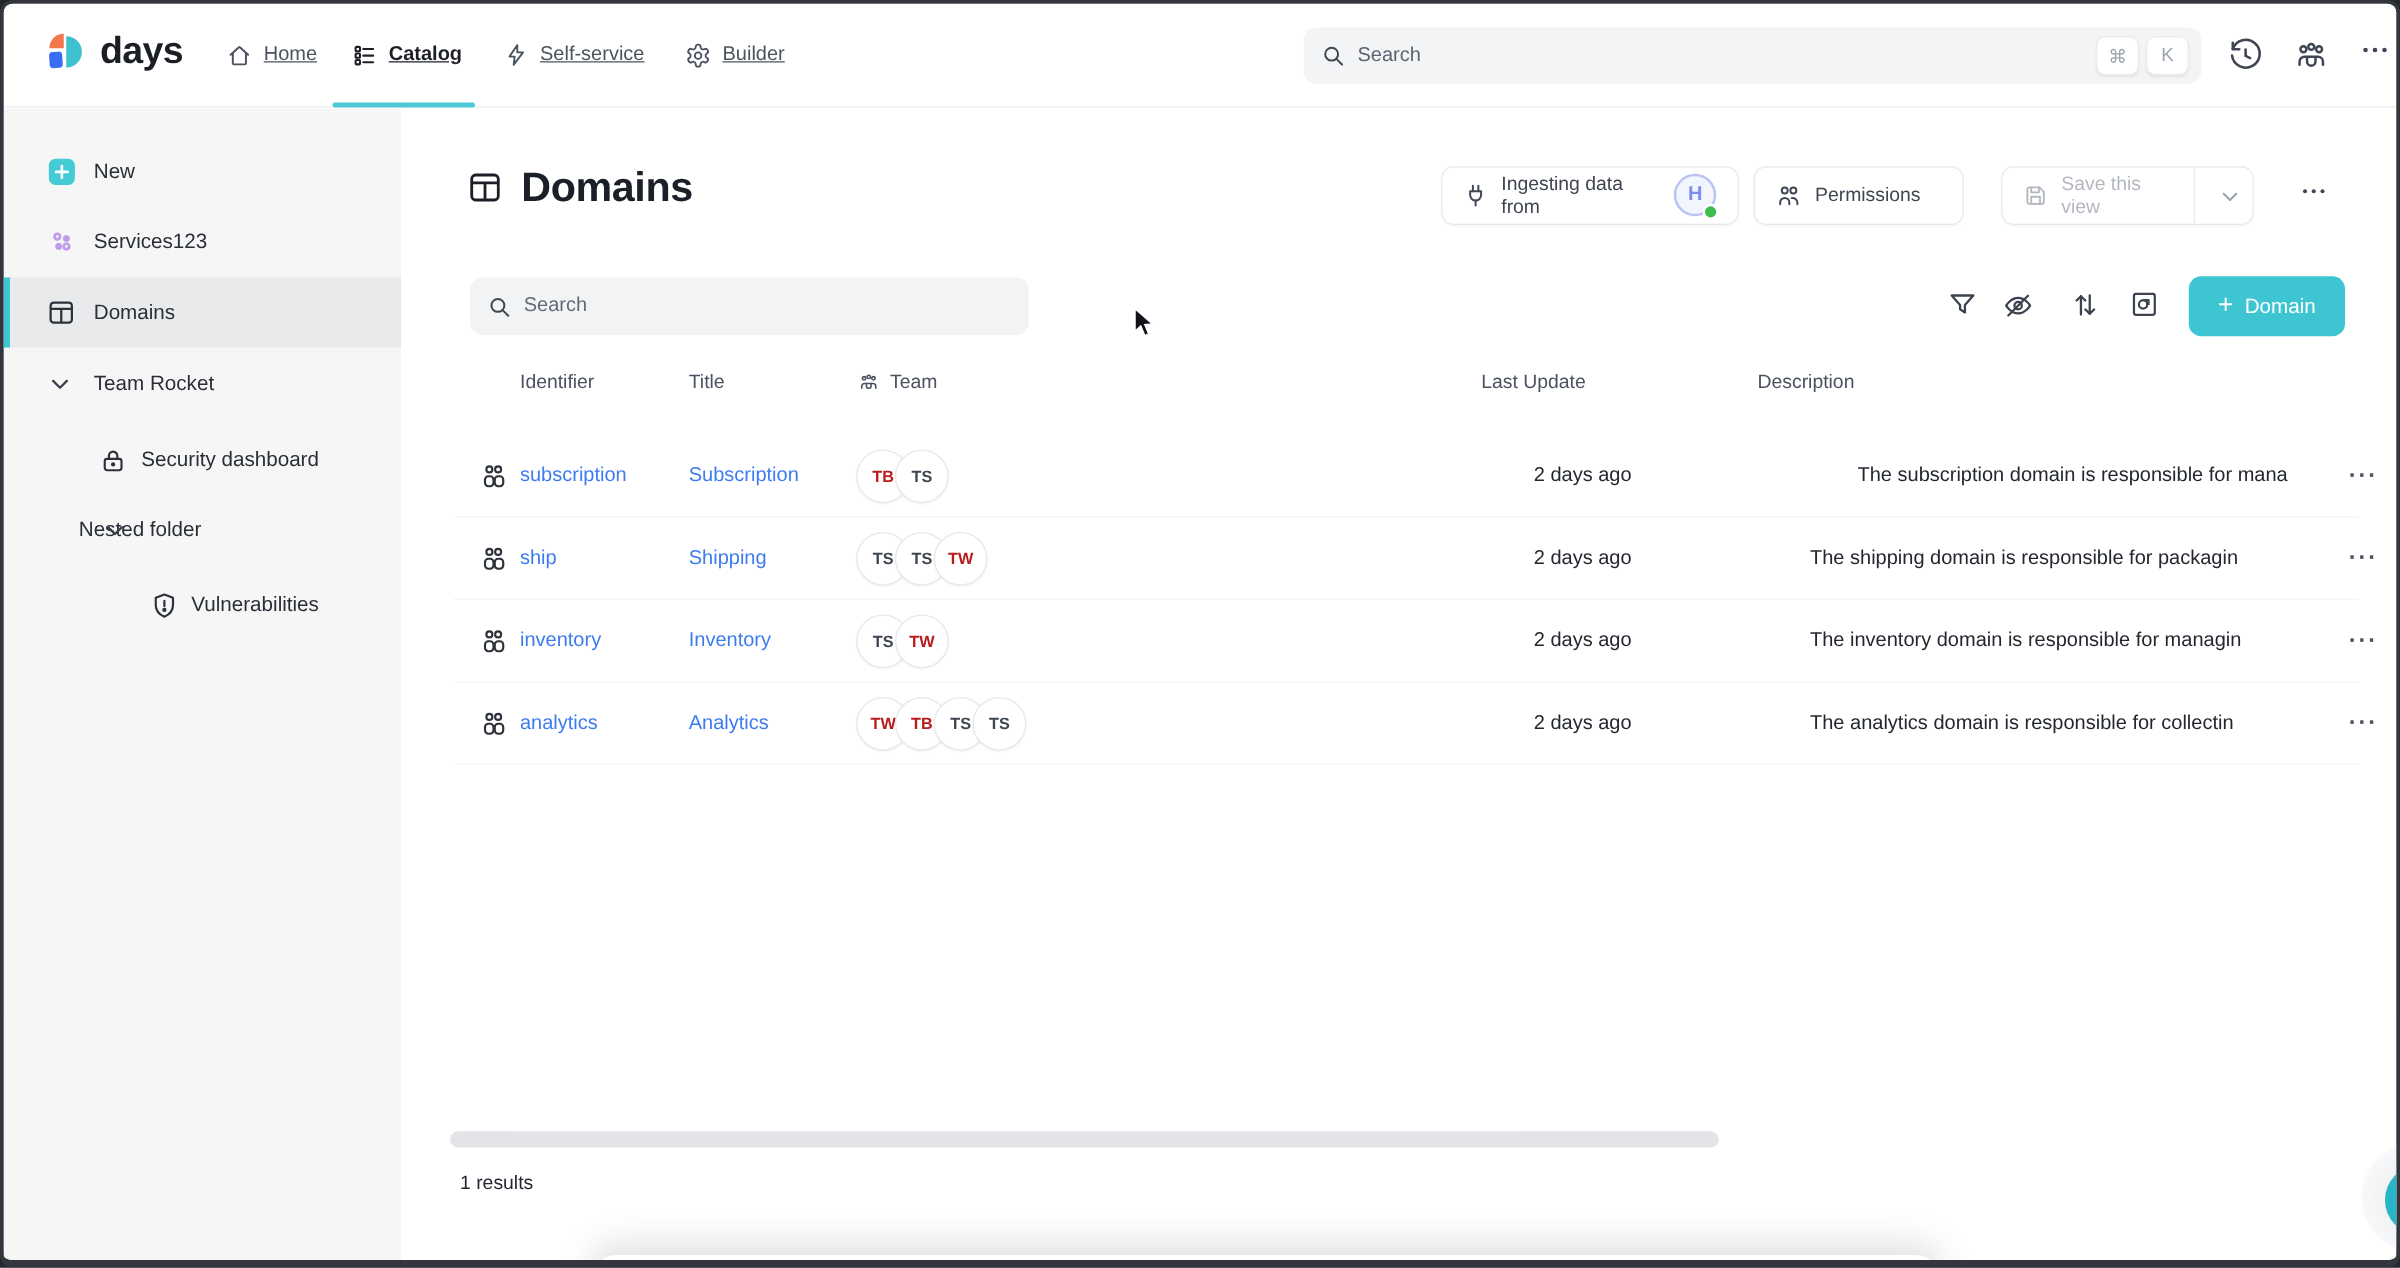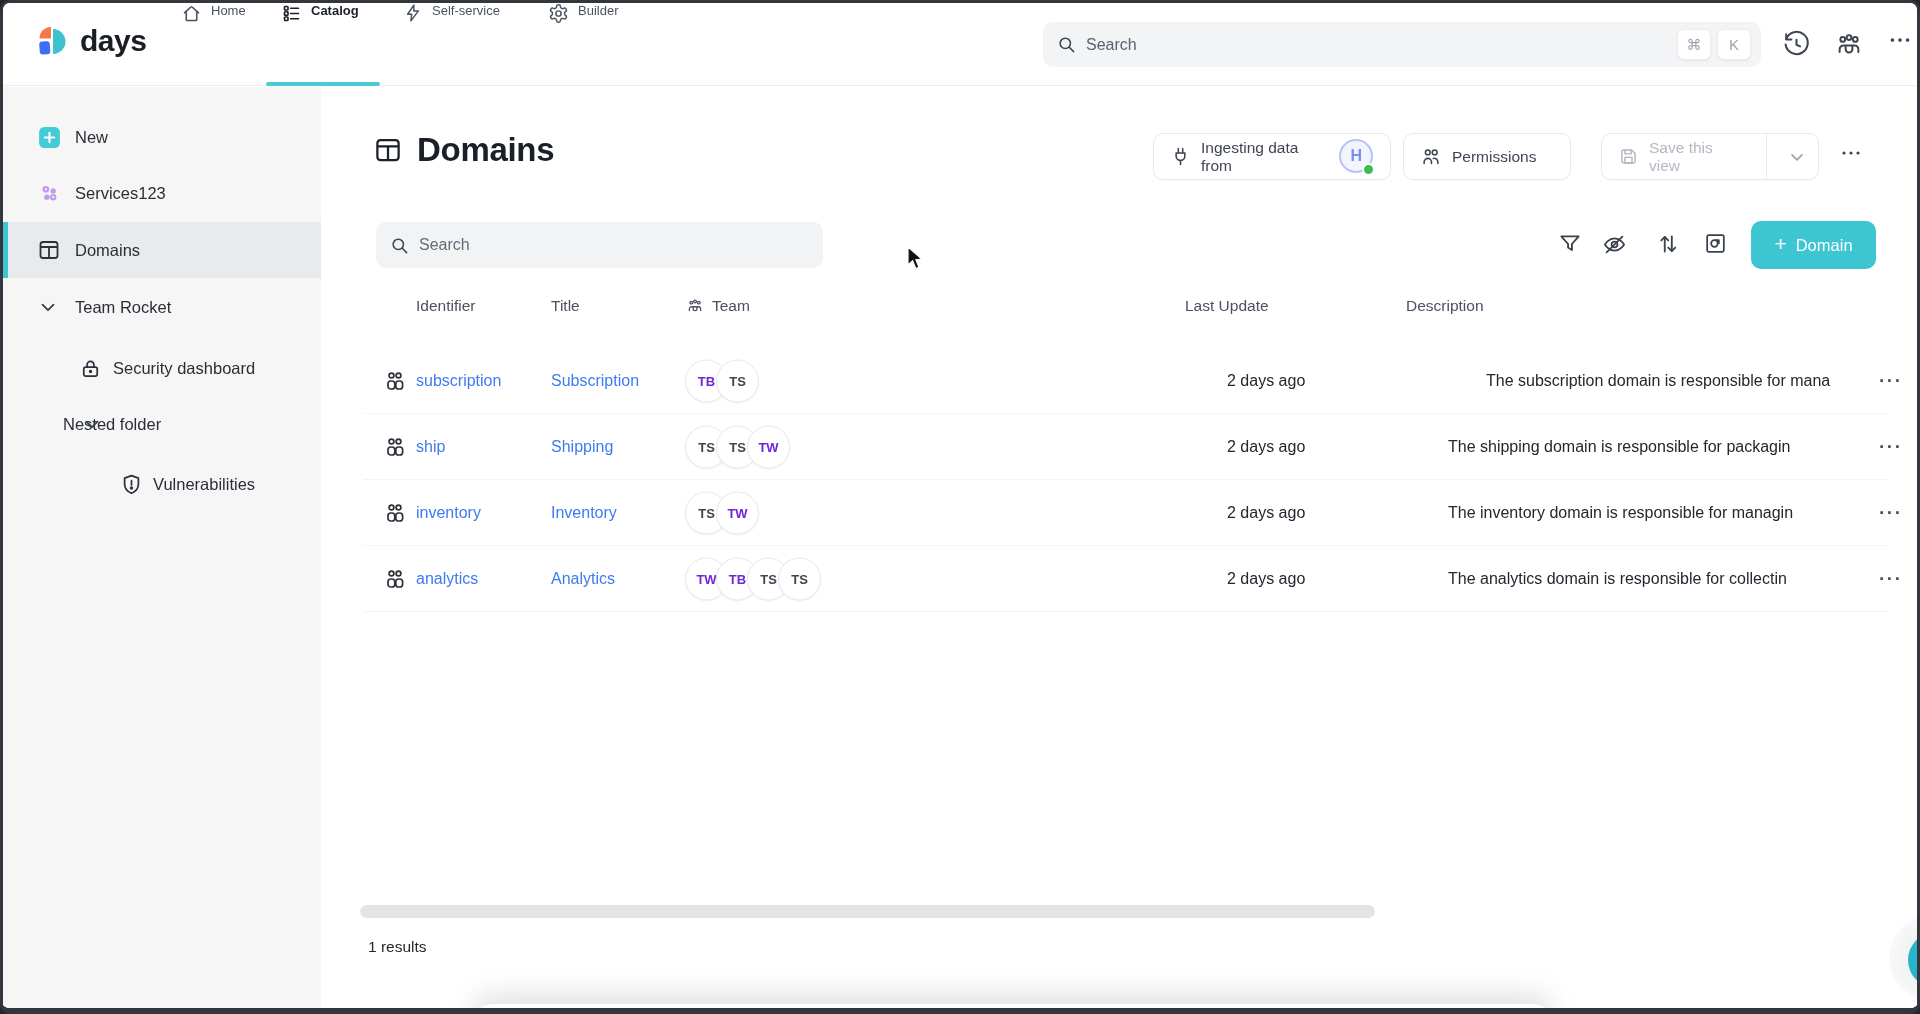--- a/index.html
+++ b/index.html
@@ -9,21 +9,21 @@
     border:3px solid #33373d; border-bottom-width:6px; border-radius:10px;
     overflow:hidden; font-family:"Liberation Sans","DejaVu Sans",sans-serif;
     color:#23272f;
   }
   svg { display:block; }
 
   
   .topnav { position:absolute; left:0; top:0; width:100%; height:83px; background:#fff; border-bottom:1px solid #ededef; }
   .logo { position:absolute; left:30px; top:19px; display:flex; align-items:center; gap:9px; }
   .logo-word { font-size:30px; font-weight:700; color:#1b1e24; letter-spacing:-0.5px; }
-  .navtab { position:absolute; top:0; height:82px; display:flex; gap:9px; font-size:13px; color:#4b5260; cursor:pointer; }
+  .navtab { position:absolute; top:0; height:82px; display:flex; align-items:center; gap:9px; font-size:16px; color:#4b5260; cursor:pointer;text-decoration:underline; }
   .navtab .ticon { color:#4b5260; }
   .navtab.active { color:#1c2026; font-weight:700; }
   .navtab.active .ticon { color:#1c2026; }
   .tab-underline { position:absolute; left:263px; top:79px; width:114px; height:4px; background:#4cc9d6; border-radius:3px; }
   .nav-search { position:absolute; left:1040px; top:19px; width:718px; height:45px; background:#f3f4f6; border-radius:10px; display:flex; align-items:center; padding:0 10px 0 14px; }
   .nav-search .ph { margin-left:10px; font-size:16px; color:#5b6270; flex:1; }
   .keycap { width:34px; height:31px; background:#fff; border:1px solid #ededf0; border-radius:7px; box-shadow:0 1px 2px rgba(0,0,0,.07); display:flex; align-items:center; justify-content:center; color:#9ca3af; font-size:15px; margin-left:6px; }
   .nav-iconbtn { position:absolute; top:27px; color:#3f4552; cursor:pointer; }
 
   
@@ -54,21 +54,21 @@
   
   .th { position:absolute; top:210px; font-size:15.5px; color:#4a5160; display:flex; align-items:center; gap:8px; }
   .row { position:absolute; left:42px; right:30px; height:66px; }
   .row .sep { position:absolute; left:0; right:0; bottom:0; height:1px; background:#f3f4f6; }
   .cell { position:absolute; top:50%; transform:translateY(-50%); font-size:16px; }
   .link { color:#3d7bf0; cursor:pointer; }
   .rowicon { color:#2c313a; }
   .badges { display:flex; }
   .badge { width:43px; height:43px; border-radius:50%; background:#fff; border:1px solid #e7e8eb; box-shadow:0 1px 2px rgba(0,0,0,.05); display:flex; align-items:center; justify-content:center; font-size:13px; font-weight:700; margin-left:-12px; }
   .badge:first-child { margin-left:0; }
-  .badge.green { color:#6d28d9; }
+  .badge.green { color:#b91c1c; }
   .badge.dark { color:#3e4652; }
   .desc { width:412px; white-space:nowrap; overflow:hidden; color:#23272f; }
   .rowdots { color:#4b5260; font-size:19px; letter-spacing:1.5px; font-weight:700; cursor:pointer; }
 
   .hscroll { position:absolute; left:39px; top:818px; width:1015px; height:13px; border-radius:7px; background:#e3e4e7; cursor:pointer; }
   .results { position:absolute; left:47px; top:851px; font-size:15.5px; color:#23272f; }
 
   .bottom-shadow { position:absolute; left:470px; top:1001px; width:1080px; height:40px; border-radius:24px; box-shadow:0 -10px 26px rgba(110,112,120,.20); }
   .chat-glow { position:absolute; left:1886px; top:912px; width:86px; height:86px; border-radius:50%; background:radial-gradient(circle, rgba(230,232,236,.95), rgba(255,255,255,0)); }
   .chat-bubble { position:absolute; left:1905px; top:929px; width:56px; height:56px; border-radius:50%; background:#28b4c9; cursor:pointer; }
@@ -284,21 +284,21 @@
         <svg width="22" height="22" viewBox="0 0 24 24" fill="none" stroke="#3f4552" stroke-width="1.7" stroke-linecap="round" stroke-linejoin="round">
             <circle cx="8.5" cy="7" r="2.6"></circle>
             <circle cx="16" cy="7" r="2.6"></circle>
             <path d="M4.5 19v-1.5a4 4 0 0 1 4-4 4 4 0 0 1 4 4V19"></path>
             <path d="M14.5 13.6a4 4 0 0 1 5 3.9V19"></path>
           </svg>
       </span>
       <span>Permissions</span>
     </div>
 
-    <div class="actbtn disabled" style="left:1280px; width:218px; padding-right:0;">
+    <div class="actbtn disabled" style="left:1280px; width:202px; padding-right:0;">
       <span>
         <svg width="21" height="21" viewBox="0 0 24 24" fill="none" stroke="#b3b8c0" stroke-width="1.7" stroke-linecap="round" stroke-linejoin="round">
             <path d="M4.5 6.5a2 2 0 0 1 2-2h9l4 4v9a2 2 0 0 1-2 2h-11a2 2 0 0 1-2-2Z"></path>
             <path d="M8 4.5V9h7V4.5"></path>
             <rect x="8" y="13" width="8" height="6.5"></rect>
           </svg>
       </span>
       <span>Save this view</span>
       <span class="split-sep"></span>
       <span style="width:44px; display:flex; justify-content:center;">

